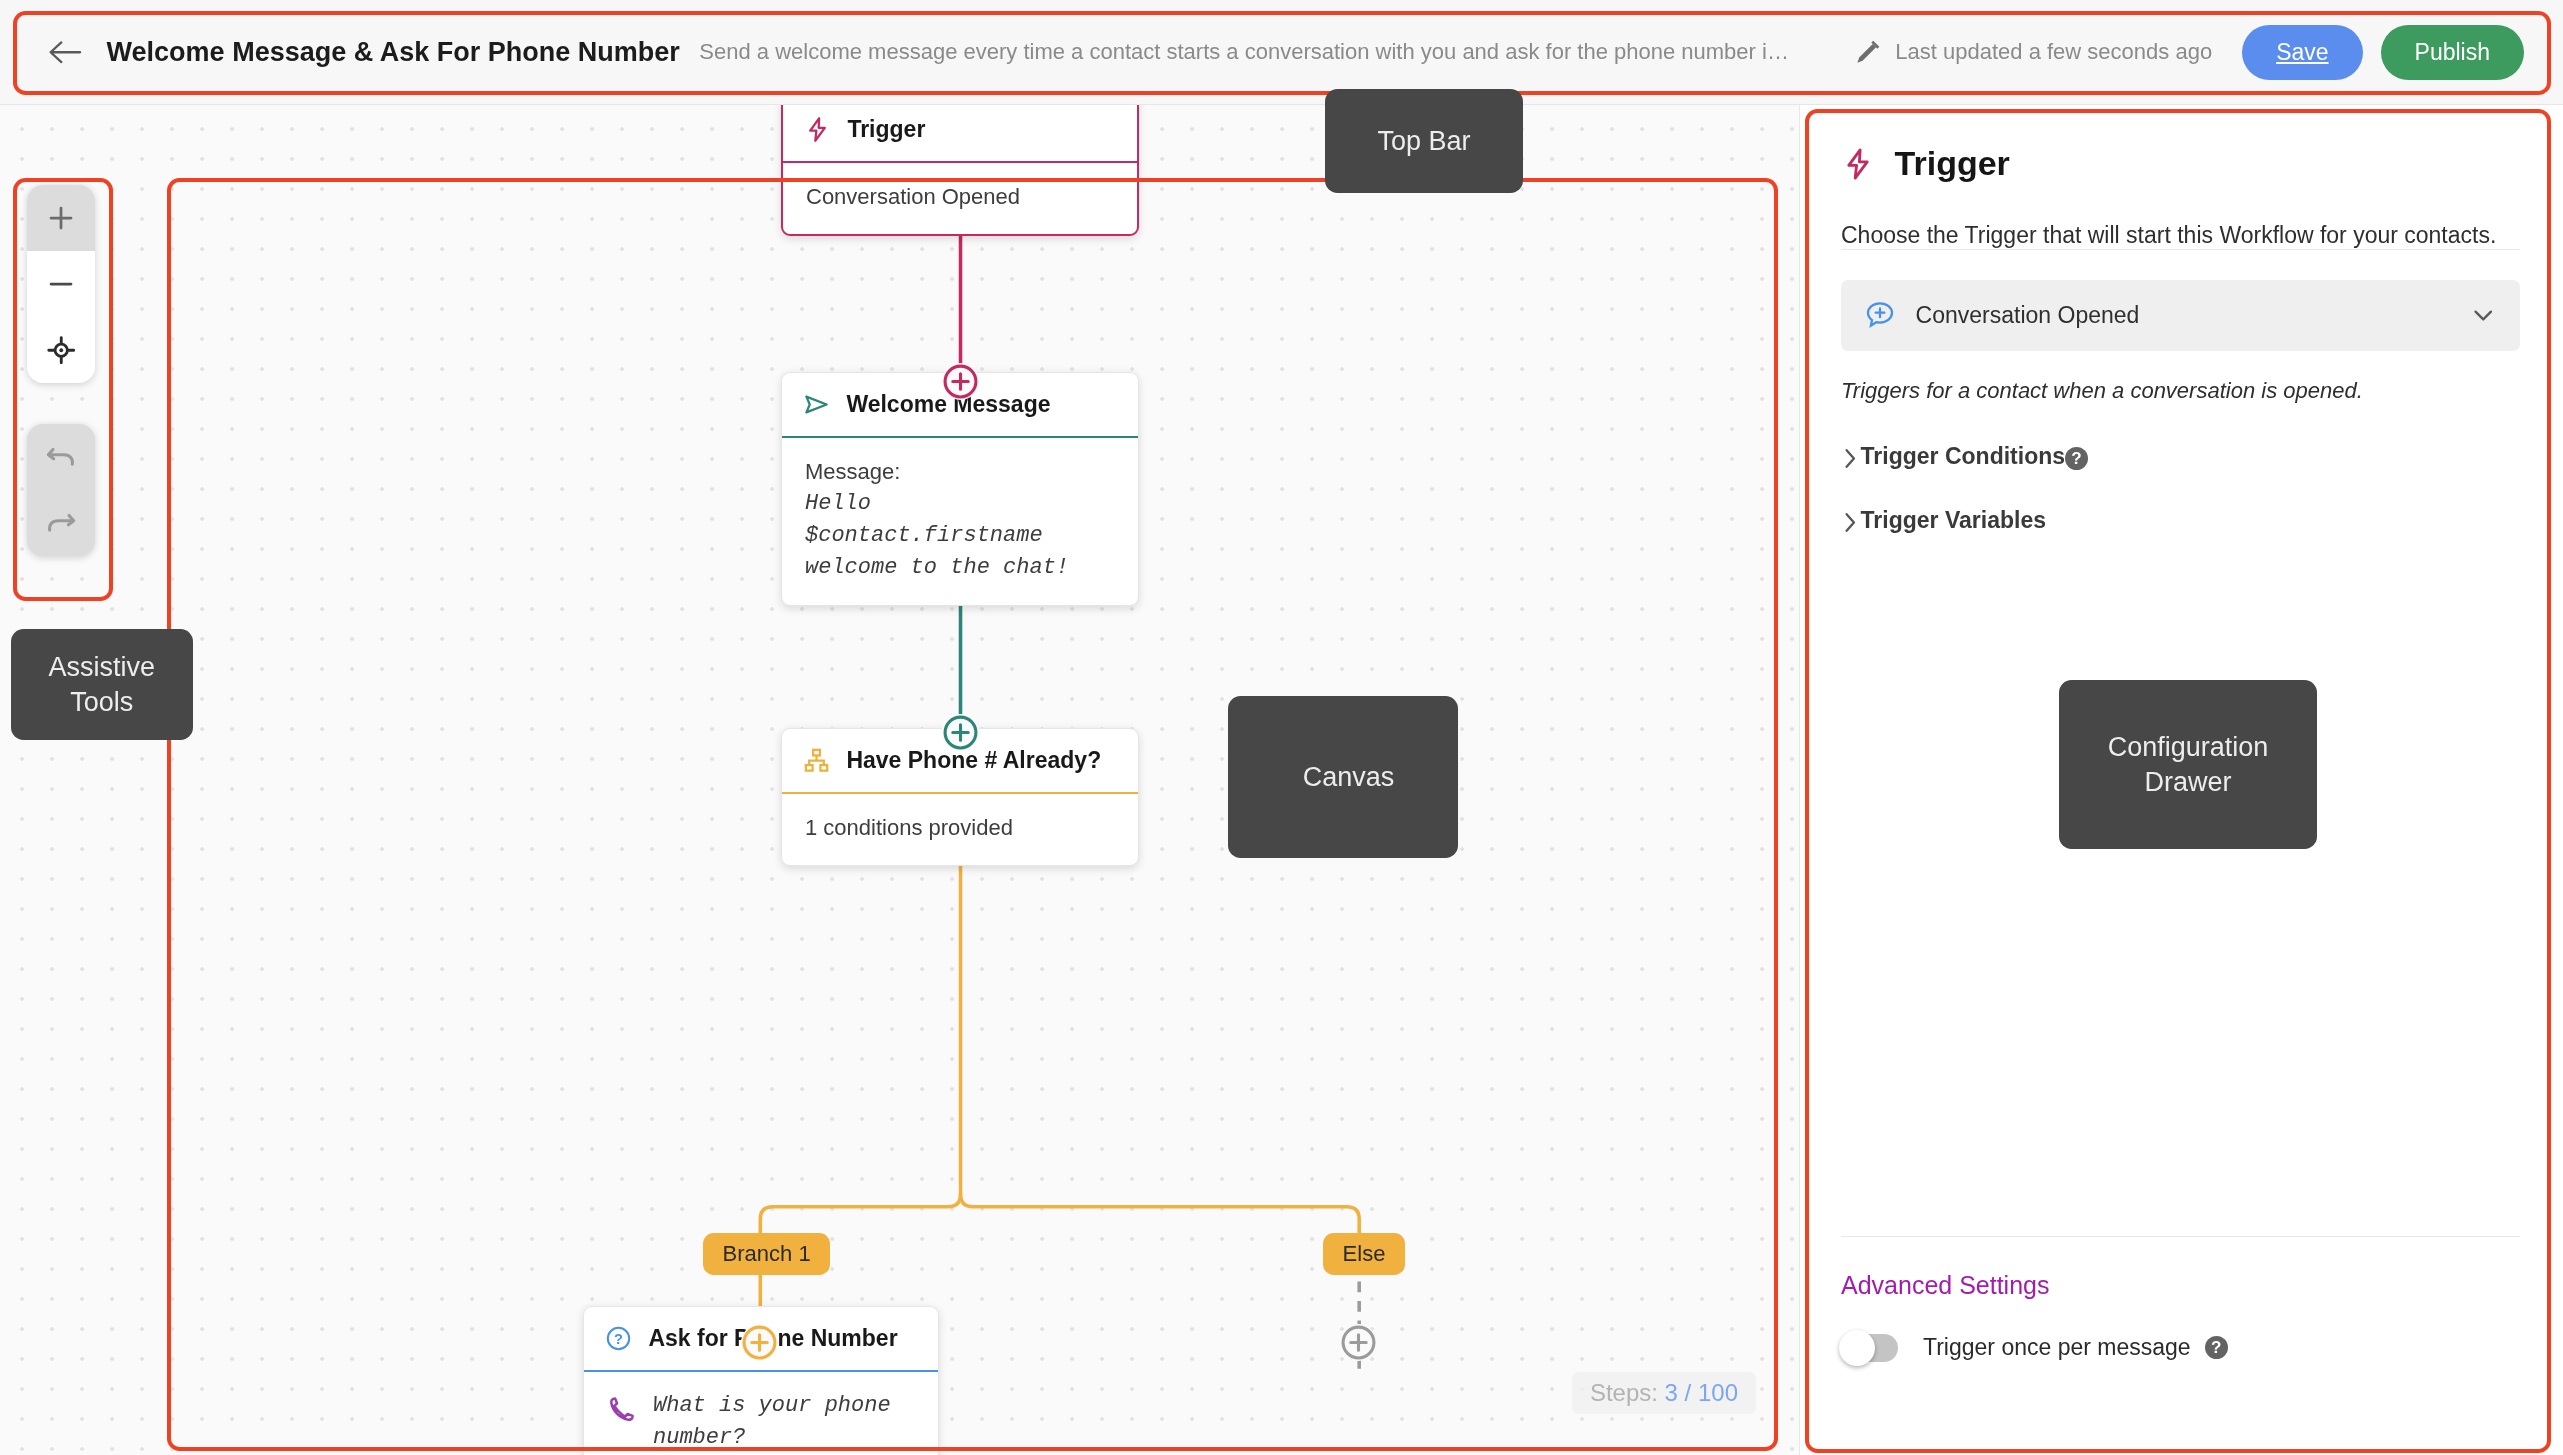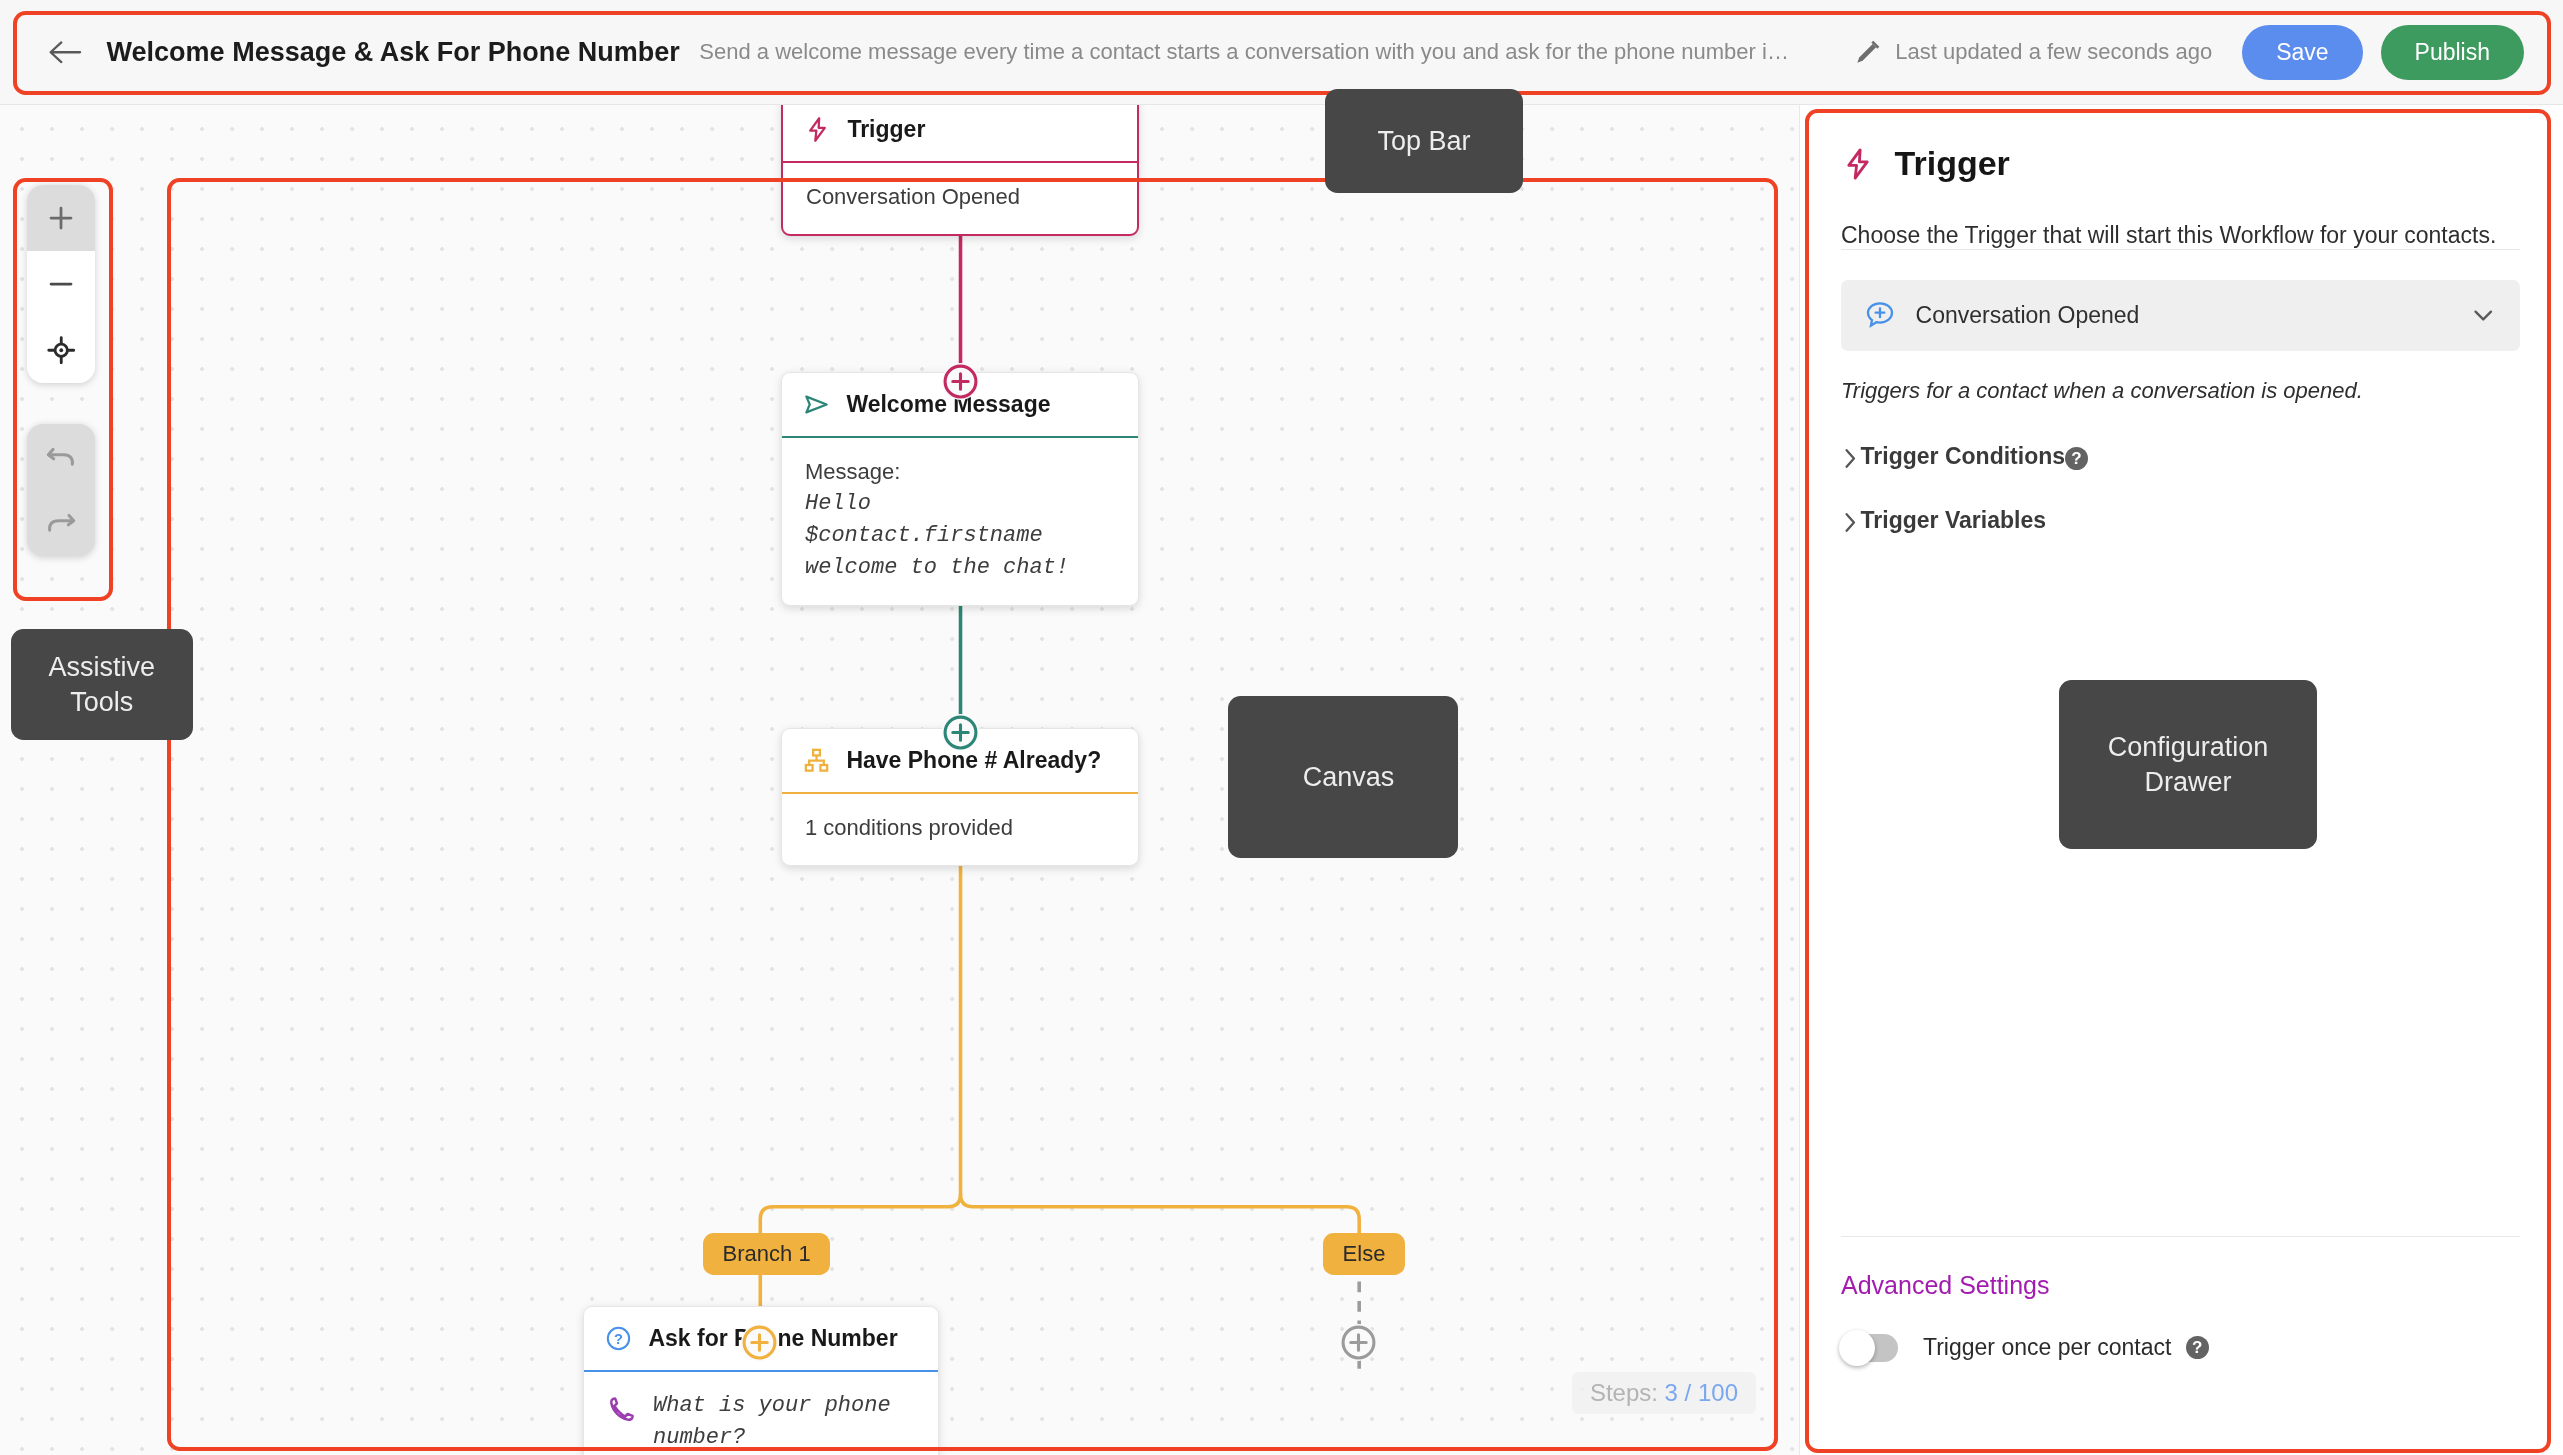--- a/index.html
+++ b/index.html
@@ -35,21 +35,21 @@
   }
   .pencil-icon { flex: 0 0 auto; margin-left: 23px; margin-right: 14.2px; width: 27px; height: 27px; }
   .updated-text { font-size: 22px; color: #8a8a8a; white-space: nowrap; flex: 0 0 auto; }
   .topbar-actions { margin-left: 30px; display: flex; gap: 18px; flex: 0 0 auto; }
   .btn {
     border: none; border-radius: 889px;
     font-size: 23px; color: #fff; cursor: pointer;
     font-family: "Liberation Sans", sans-serif;
     padding: 0 34px; height: 55px; line-height: 55px;
   }
-  .btn-save { background: #5b8def; }
+  .btn-save { background: #5b8def; text-decoration: underline; }
   .btn-publish { background: #3e9b5f; }
 
   
   .canvas {
     position: absolute; left: 0; top: 105px; width: 1800px; height: 1350px;
     background-color: #fafafa;
     background-image: radial-gradient(#e3e3e3 1.8px, transparent 2.1px);
     background-size: 30px 30px;
     background-position: 7.1px 9px;
     overflow: hidden;
@@ -370,21 +370,21 @@
     </div>
 
     <div class="adv-wrap">
       <div class="adv-hr"></div>
       <div class="adv-title">Advanced Settings</div>
       <div class="toggle-row">
         <div class="toggle">
           <div class="knob"></div>
         </div>
         <div class="toggle-label">
-          <span>Trigger once per contact</span>
+          <span>Trigger once per message</span>
           <span class="help-dot">?</span>
         </div>
       </div>
     </div>
   </div>
 
   <div class="hl" style="left:12.5px; top:10.7px; width:2538px; height:84px;"></div>
   <div class="hl" style="left:12.5px; top:178px; width:100px; height:423px;"></div>
   <div class="hl" style="left:167px; top:178px; width:1611px; height:1273px;"></div>
   <div class="hl" style="left:1805px; top:109px; width:746px; height:1344px;"></div>

